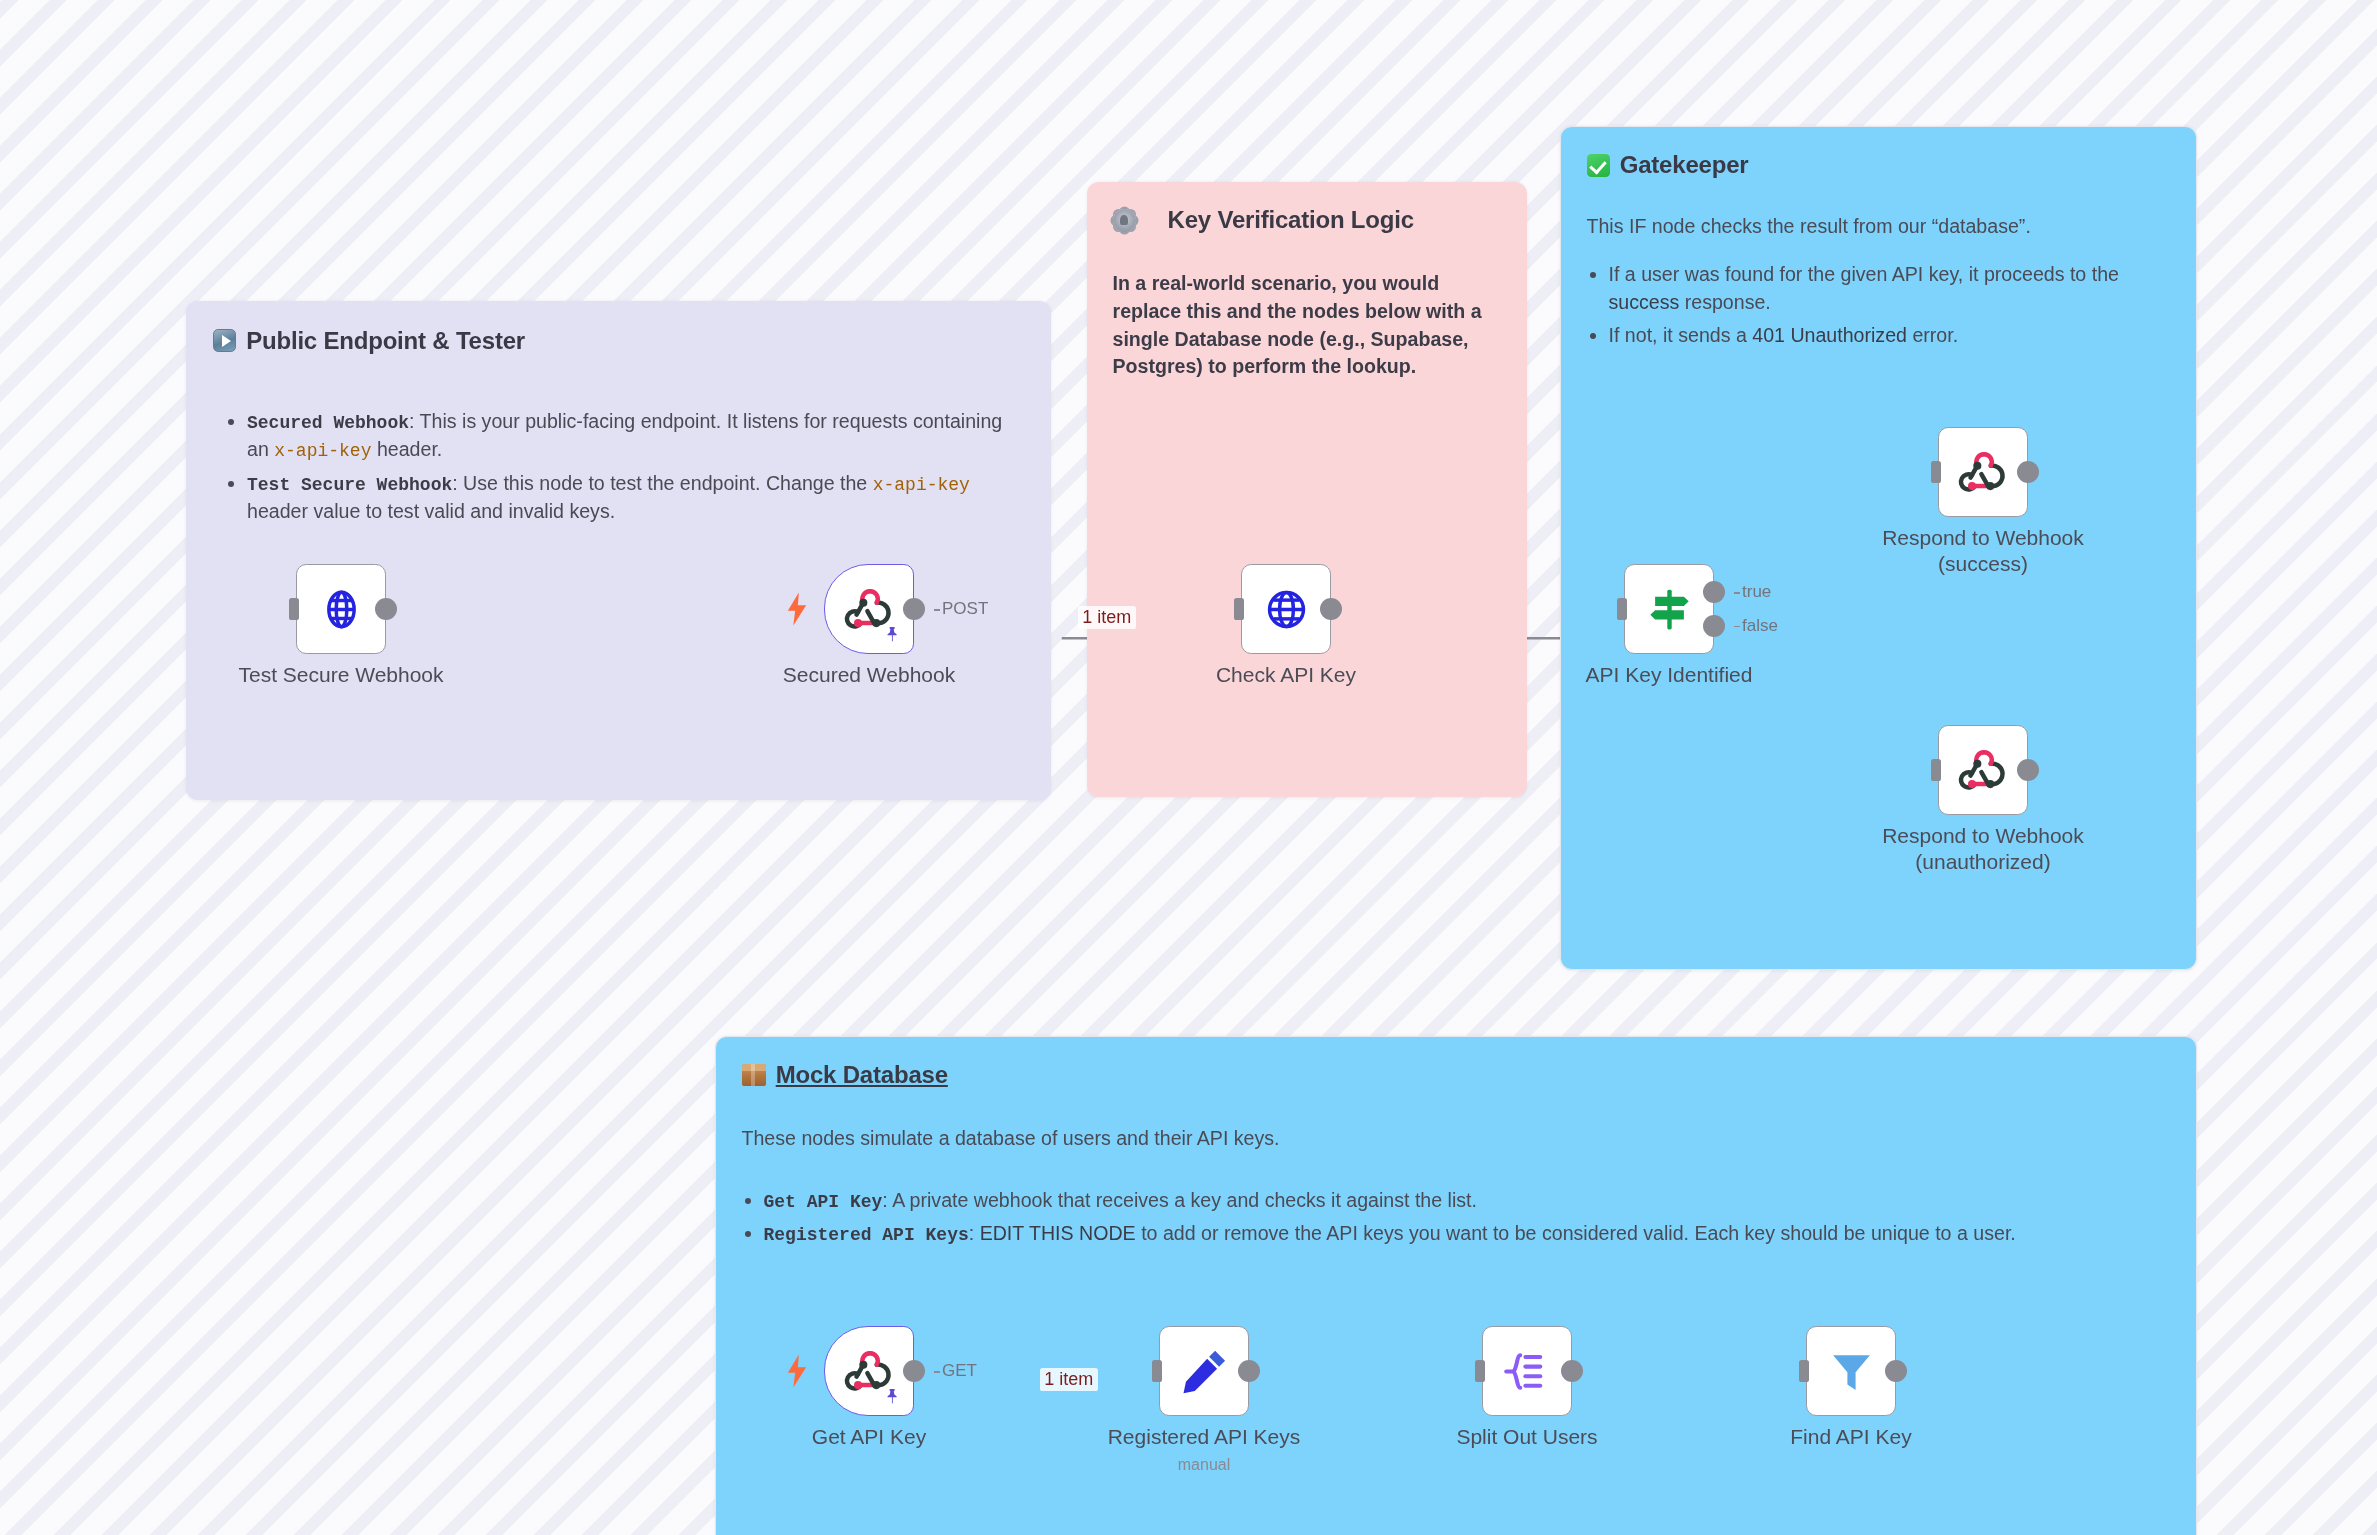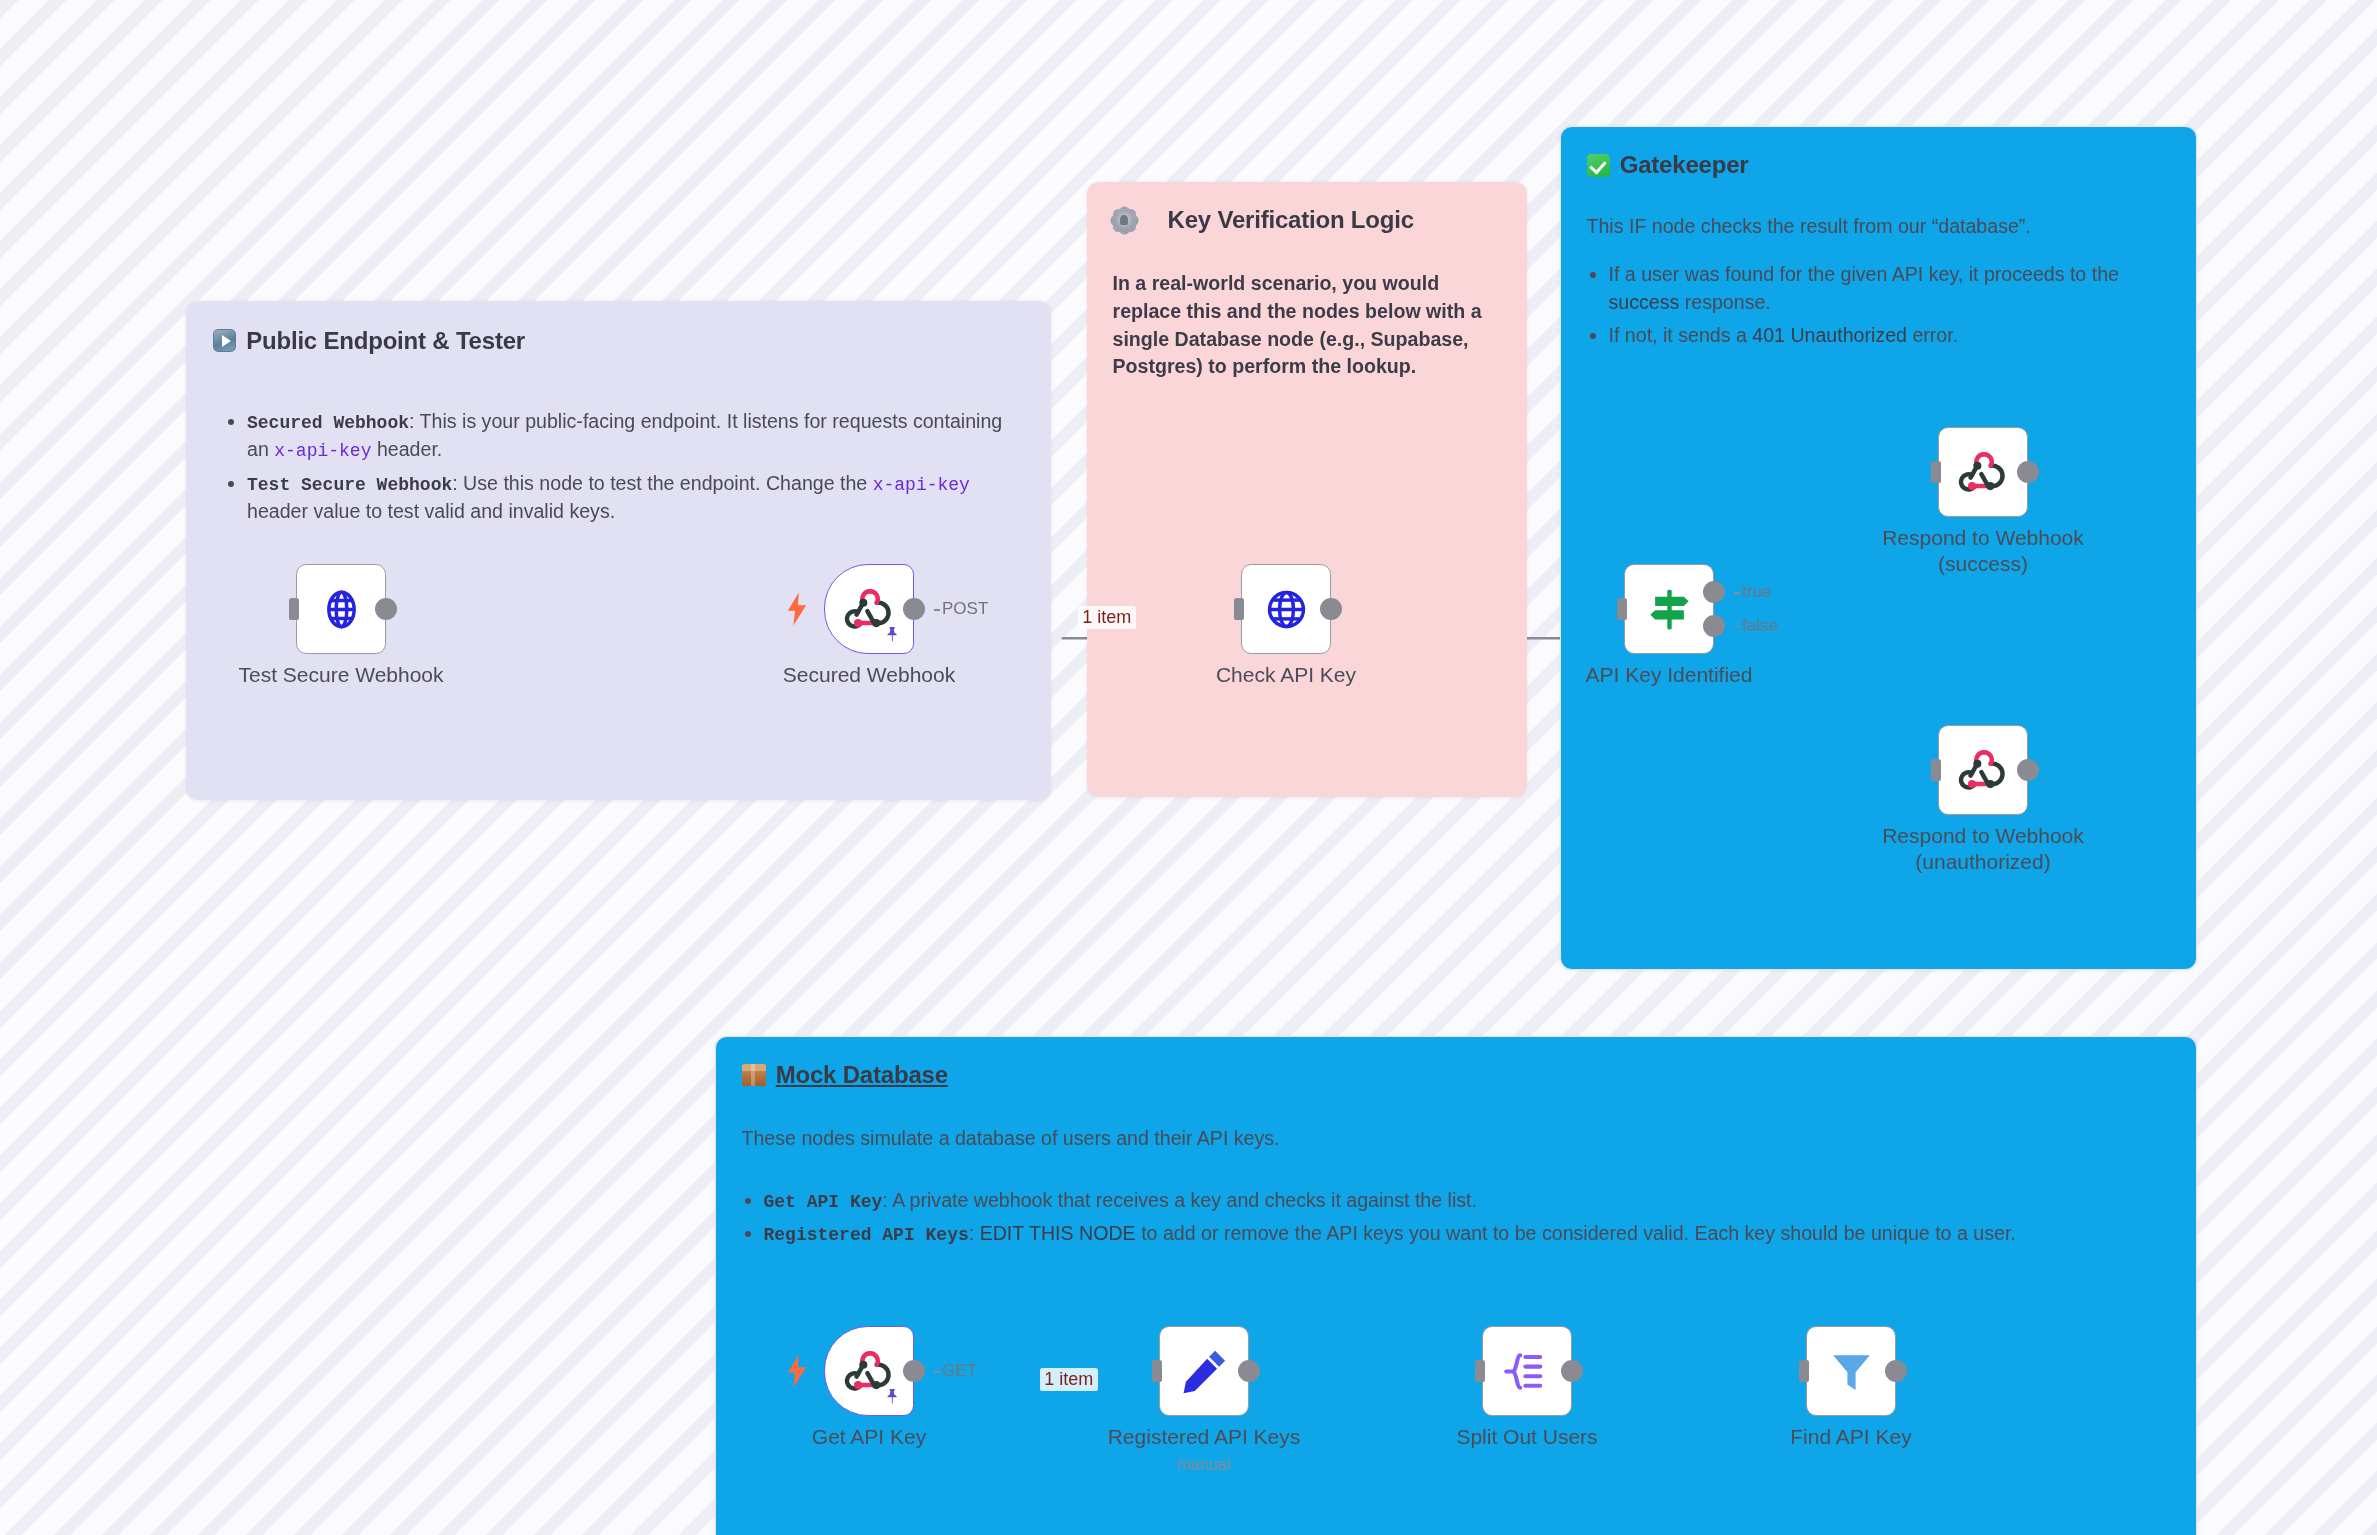--- a/index.html
+++ b/index.html
@@ -22,37 +22,37 @@
   #canvas { position: absolute; inset: 0; }
 
   
   .panel {
     position: absolute;
     border-radius: 12px;
     box-shadow: 0 0.9px 3.4px rgba(30,30,60,0.07);
   }
   .panel.purple { background: #e2e0f3; }
   .panel.pink   { background: #fbd6d8; }
-  .panel.white  { background: #0ea5e9; border: 0.9px solid #e6e6ee; }
+  .panel.white  { background: #7dd3fc; border: 0.9px solid #e6e6ee; }
 
   .panel-title {
     display: flex; align-items: center; gap: 10.2px;
     font-size: 24px; font-weight: 700; color: #3a3a46;
     letter-spacing: -0.2px;
   }
   .panel-body { font-size: 19.6px; line-height: 1.42; color: #4a4a55; }
   .panel-body p { margin-bottom: 13.6px; }
   .panel-body ul { margin-left: 22px; }
   .panel-body li { margin-bottom: 5.1px; }
   .panel-body b, .panel-body strong { font-weight: 400; color: #3c3c48; text-align: center; }
   .mono {
     font-family: "Liberation Mono", "DejaVu Sans Mono", monospace;
     font-size: 18px;
   }
-  .mono.kw { color: #6d28d9; }
+  .mono.kw { color: #a16207; }
   .mono.bd { font-weight: 700; color: #3c3c48; }
 
   
   .ic { display:inline-block; position:relative; flex:0 0 auto; }
 
   .ic-play {
     width: 23px; height: 23px; border-radius: 5.1px;
     background: linear-gradient(160deg,#9db3c4 0%,#5b7f9b 55%,#7ea0b8 100%);
     border: 0.9px solid #5d7d93;
   }

